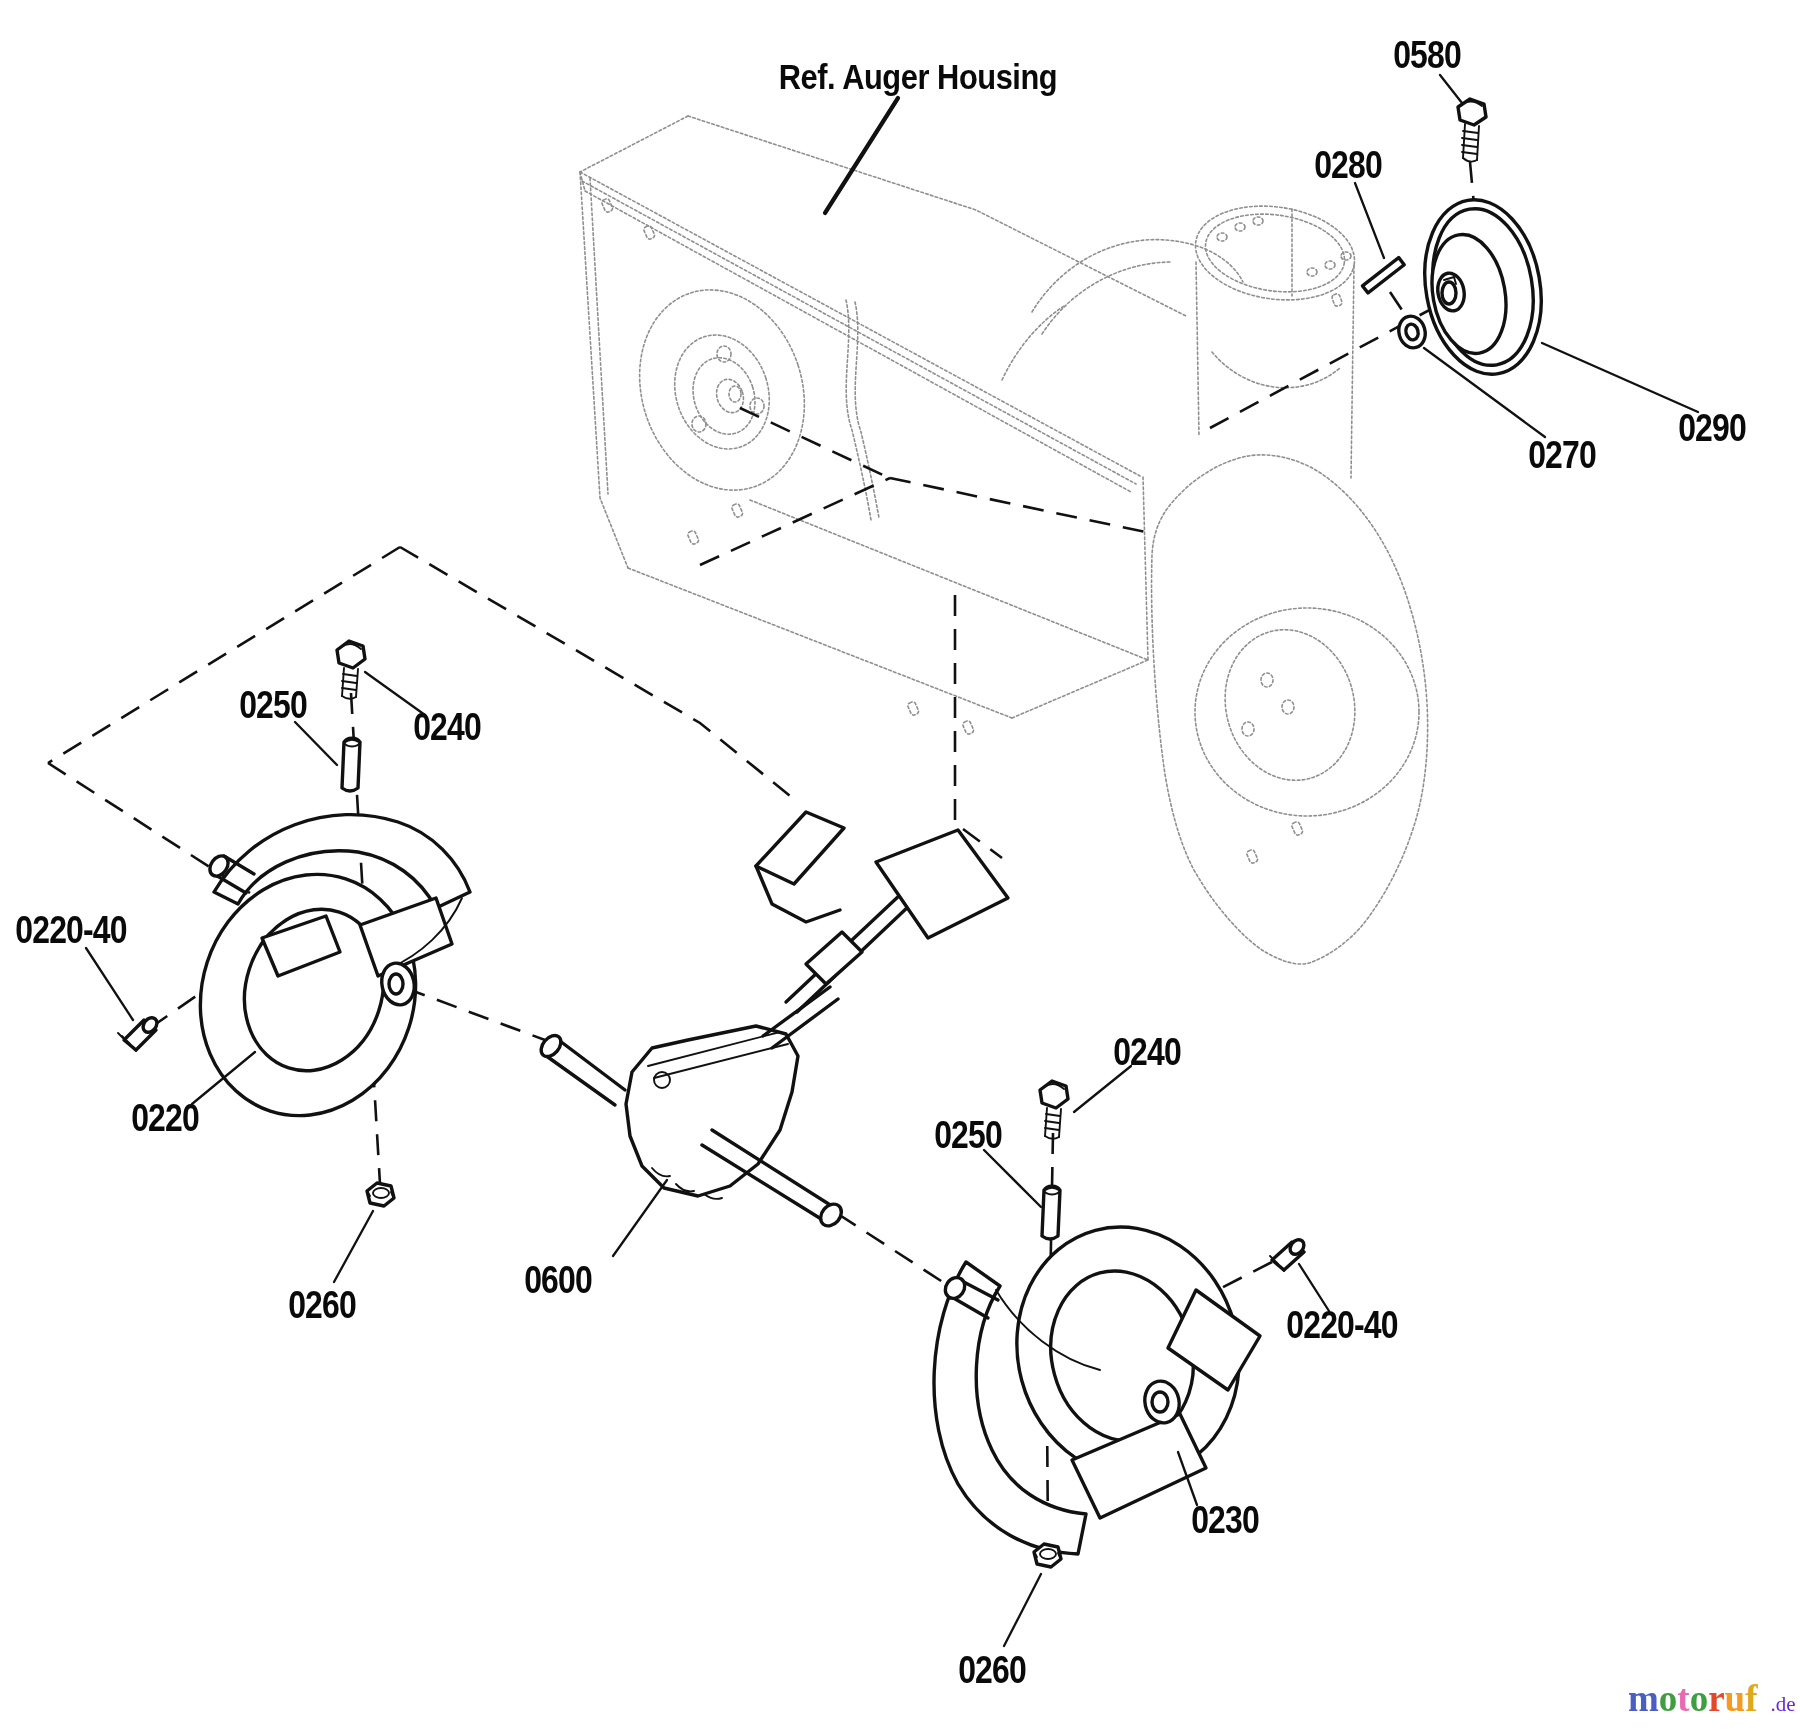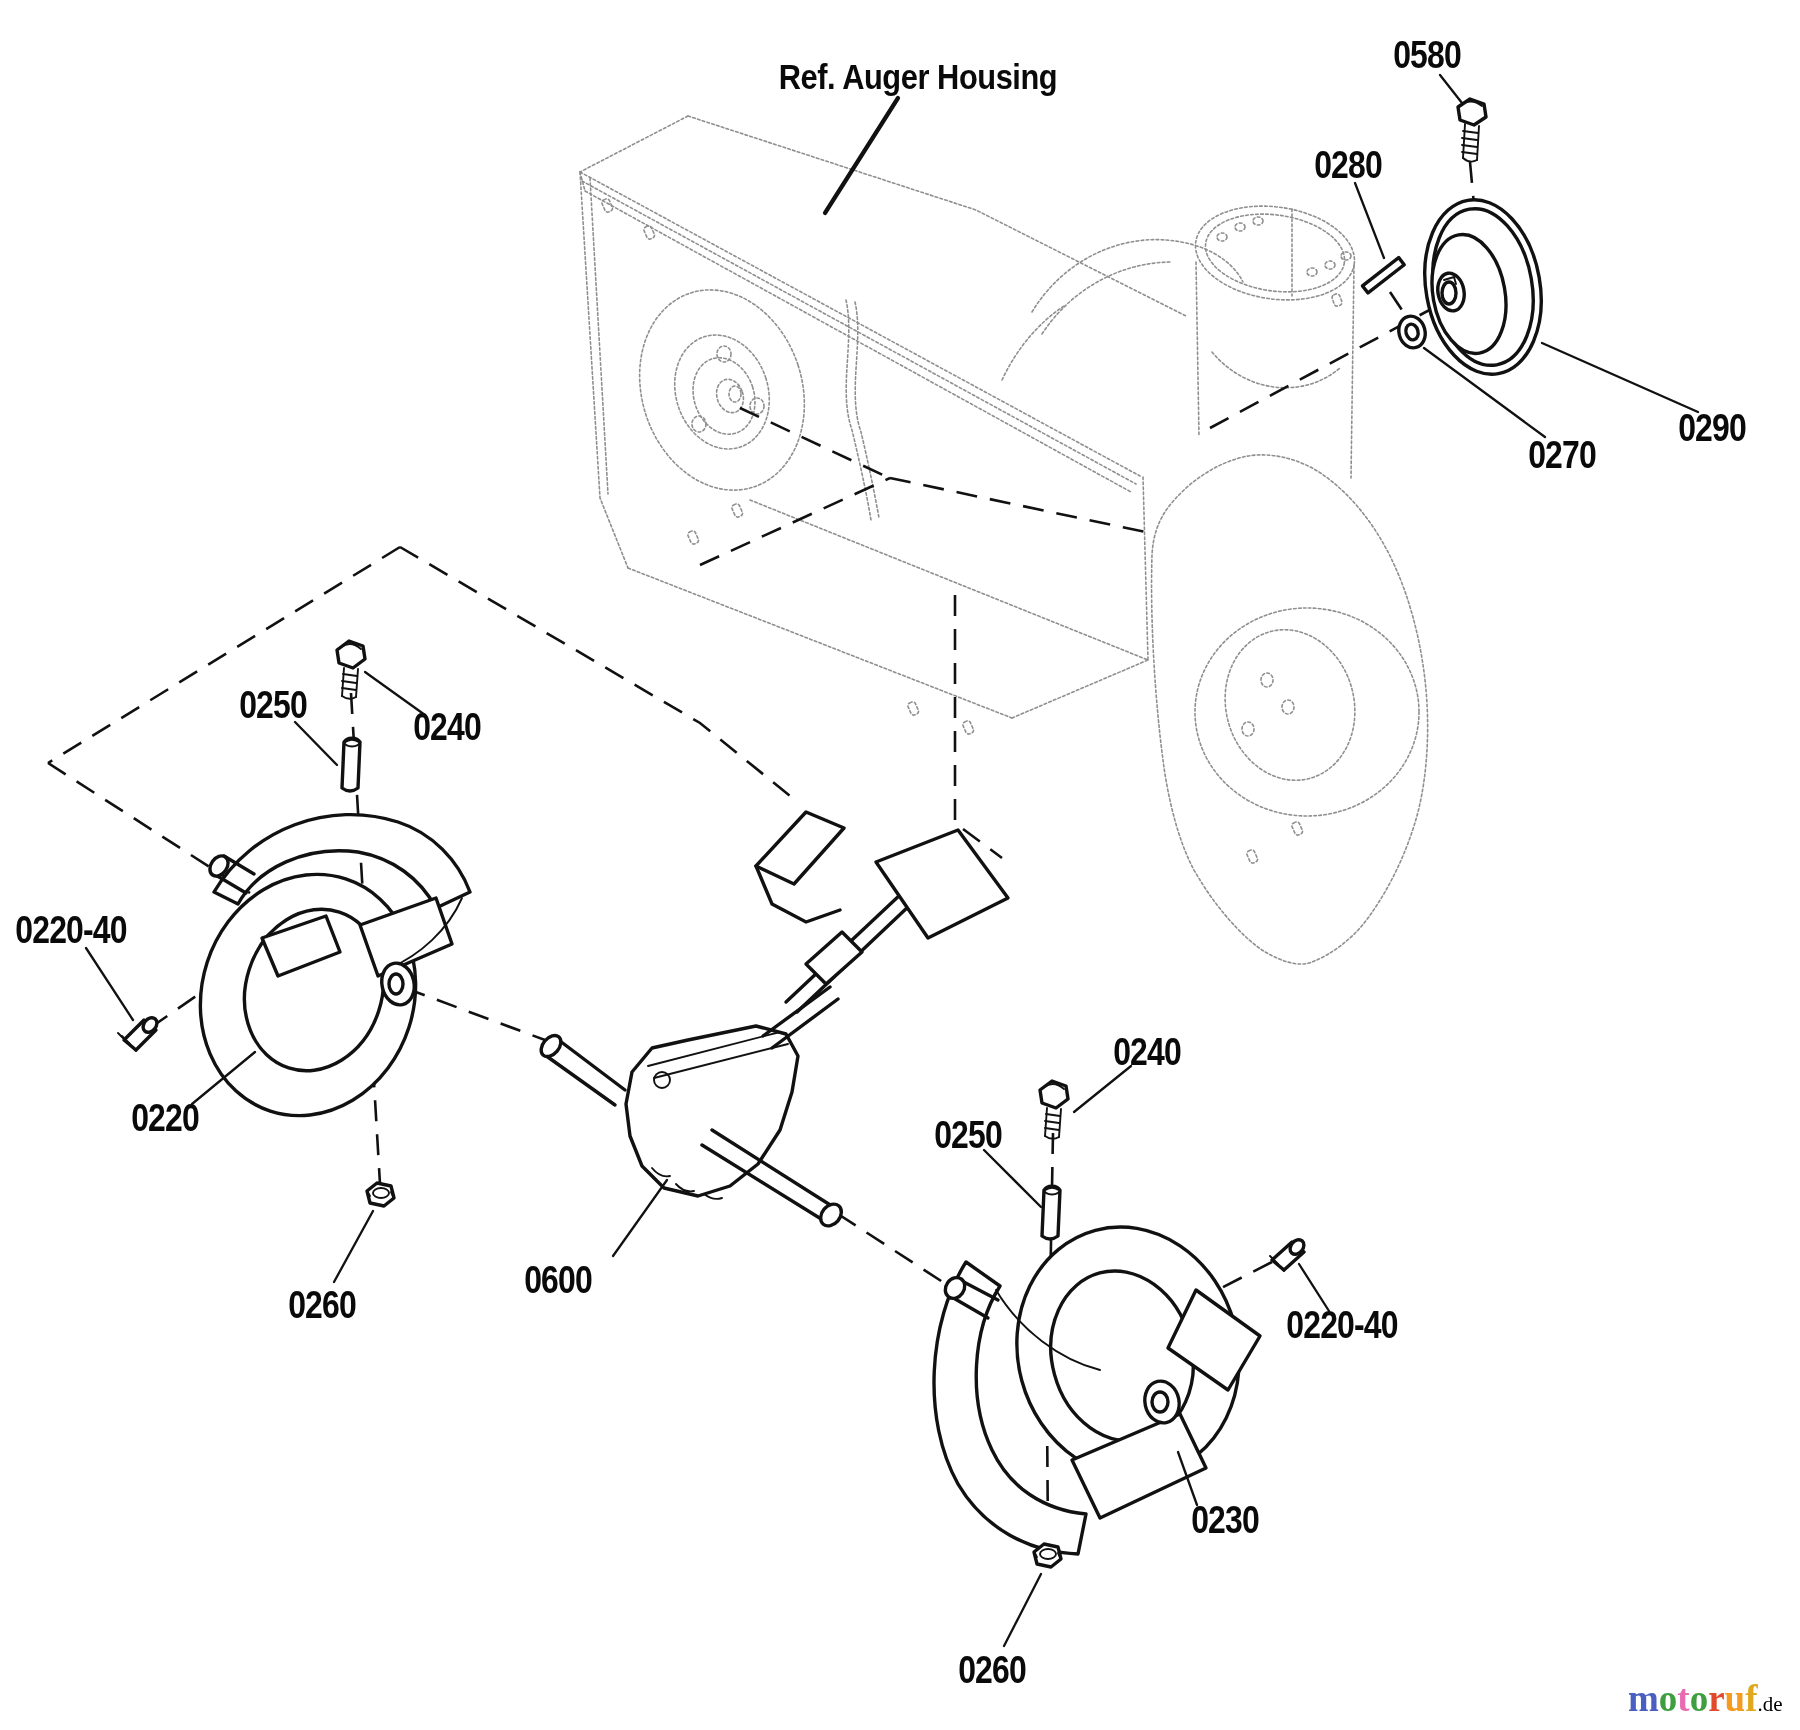--- a/index.html
+++ b/index.html
@@ -284,16 +284,16 @@
   <div class="part-label" style="left:165px;top:1118px;">0220</div>
   <div class="part-label" style="left:322px;top:1305px;">0260</div>
   <div class="part-label" style="left:558px;top:1280px;">0600</div>
   <div class="part-label" style="left:1147px;top:1052px;">0240</div>
   <div class="part-label" style="left:968px;top:1135px;">0250</div>
   <div class="part-label" style="left:1342px;top:1325px;">0220-40</div>
   <div class="part-label" style="left:1225px;top:1520px;">0230</div>
   <div class="part-label" style="left:992px;top:1670px;">0260</div>
 
   <div class="watermark">
-    <span style="color: rgb(74, 95, 193);">m</span><span style="color: rgb(63, 158, 63);">o</span><span style="color: rgb(232, 106, 176);">t</span><span style="color: rgb(63, 158, 63);">o</span><span style="color: rgb(226, 73, 42);">r</span><span style="color: rgb(245, 155, 32);">u</span><span style="color: rgb(224, 168, 28);">f</span><span class="suffix" style="color: #000000;">.de</span>
+    <span style="color: rgb(74, 95, 193);">m</span><span style="color: rgb(63, 158, 63);">o</span><span style="color: rgb(232, 106, 176);">t</span><span style="color: rgb(63, 158, 63);">o</span><span style="color: rgb(226, 73, 42);">r</span><span style="color: rgb(245, 155, 32);">u</span><span style="color: rgb(224, 168, 28);">f</span><span class="suffix" style="color: #6d28d9; margin-left: 13px;">.de</span>
   </div>
 
 </div>
 
 </body></html>

